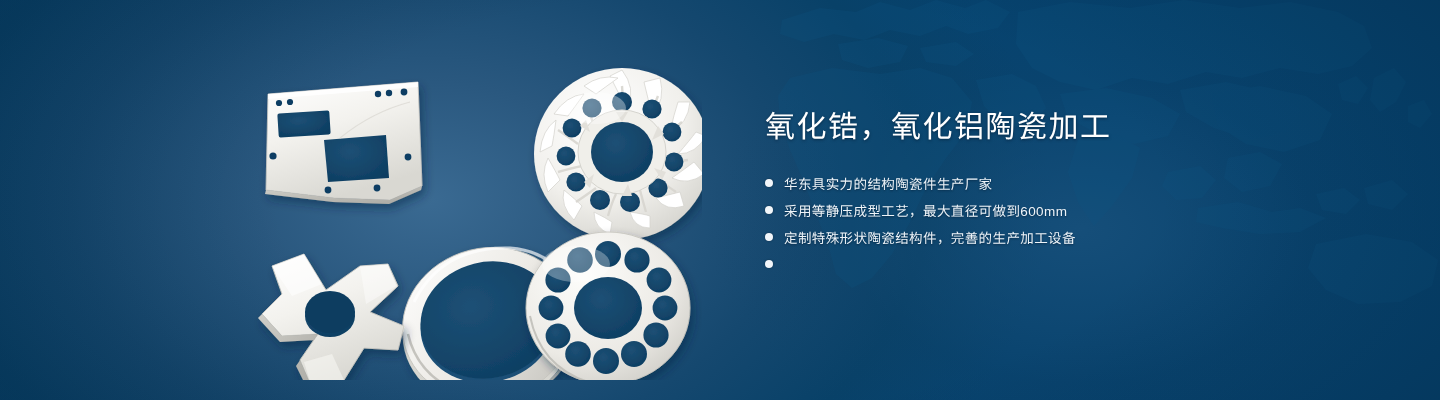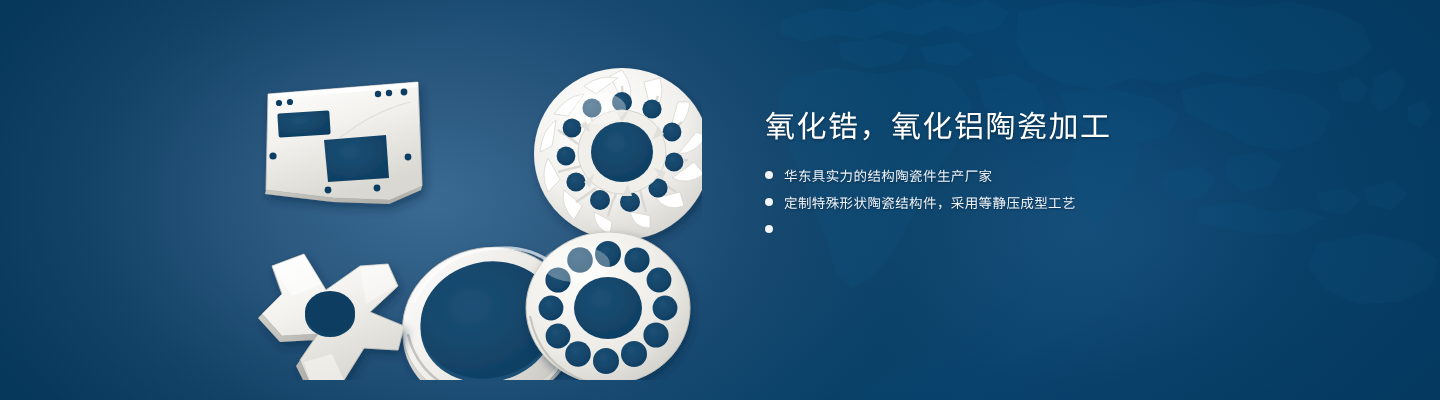--- a/index.html
+++ b/index.html
@@ -54,21 +54,21 @@
     color:#ffffff;
     font-size:30px;
     font-weight:400;
     letter-spacing:1.5px;
     line-height:1.28;
     white-space:nowrap;
     text-shadow:0 1px 3px rgba(0,20,40,.55);
   }
   .bullets {
     list-style:none;
-    margin-top:18px;
+    margin-top:26px;
   }
   .bullet {
     display:flex;
     align-items:center;
     height:22px;
     margin-bottom:5px;
     white-space:nowrap;
   }
   .dot {
     width:8px; height:8px;
@@ -305,21 +305,25 @@
   <div class="copy">
     <div class="headline">氧化锆，氧化铝陶瓷加工</div>
 
     <ul class="bullets">
       <li class="bullet">
         <span class="dot"></span>
         <span class="bullet-text">华东具实力的结构陶瓷件生产厂家</span>
       </li>
       <li class="bullet">
         <span class="dot"></span>
-        <span class="bullet-text">定制特殊形状陶瓷结构件，采用等静压成型工艺</span>
+        <span class="bullet-text">采用等静压成型工艺，最大直径可做到600mm</span>
+      </li>
+      <li class="bullet">
+        <span class="dot"></span>
+        <span class="bullet-text">定制特殊形状陶瓷结构件，完善的生产加工设备</span>
       </li>
       <li class="bullet">
         <span class="dot"></span>
       </li>
     </ul>
   </div>
 
 </div>
 
 </body></html>

